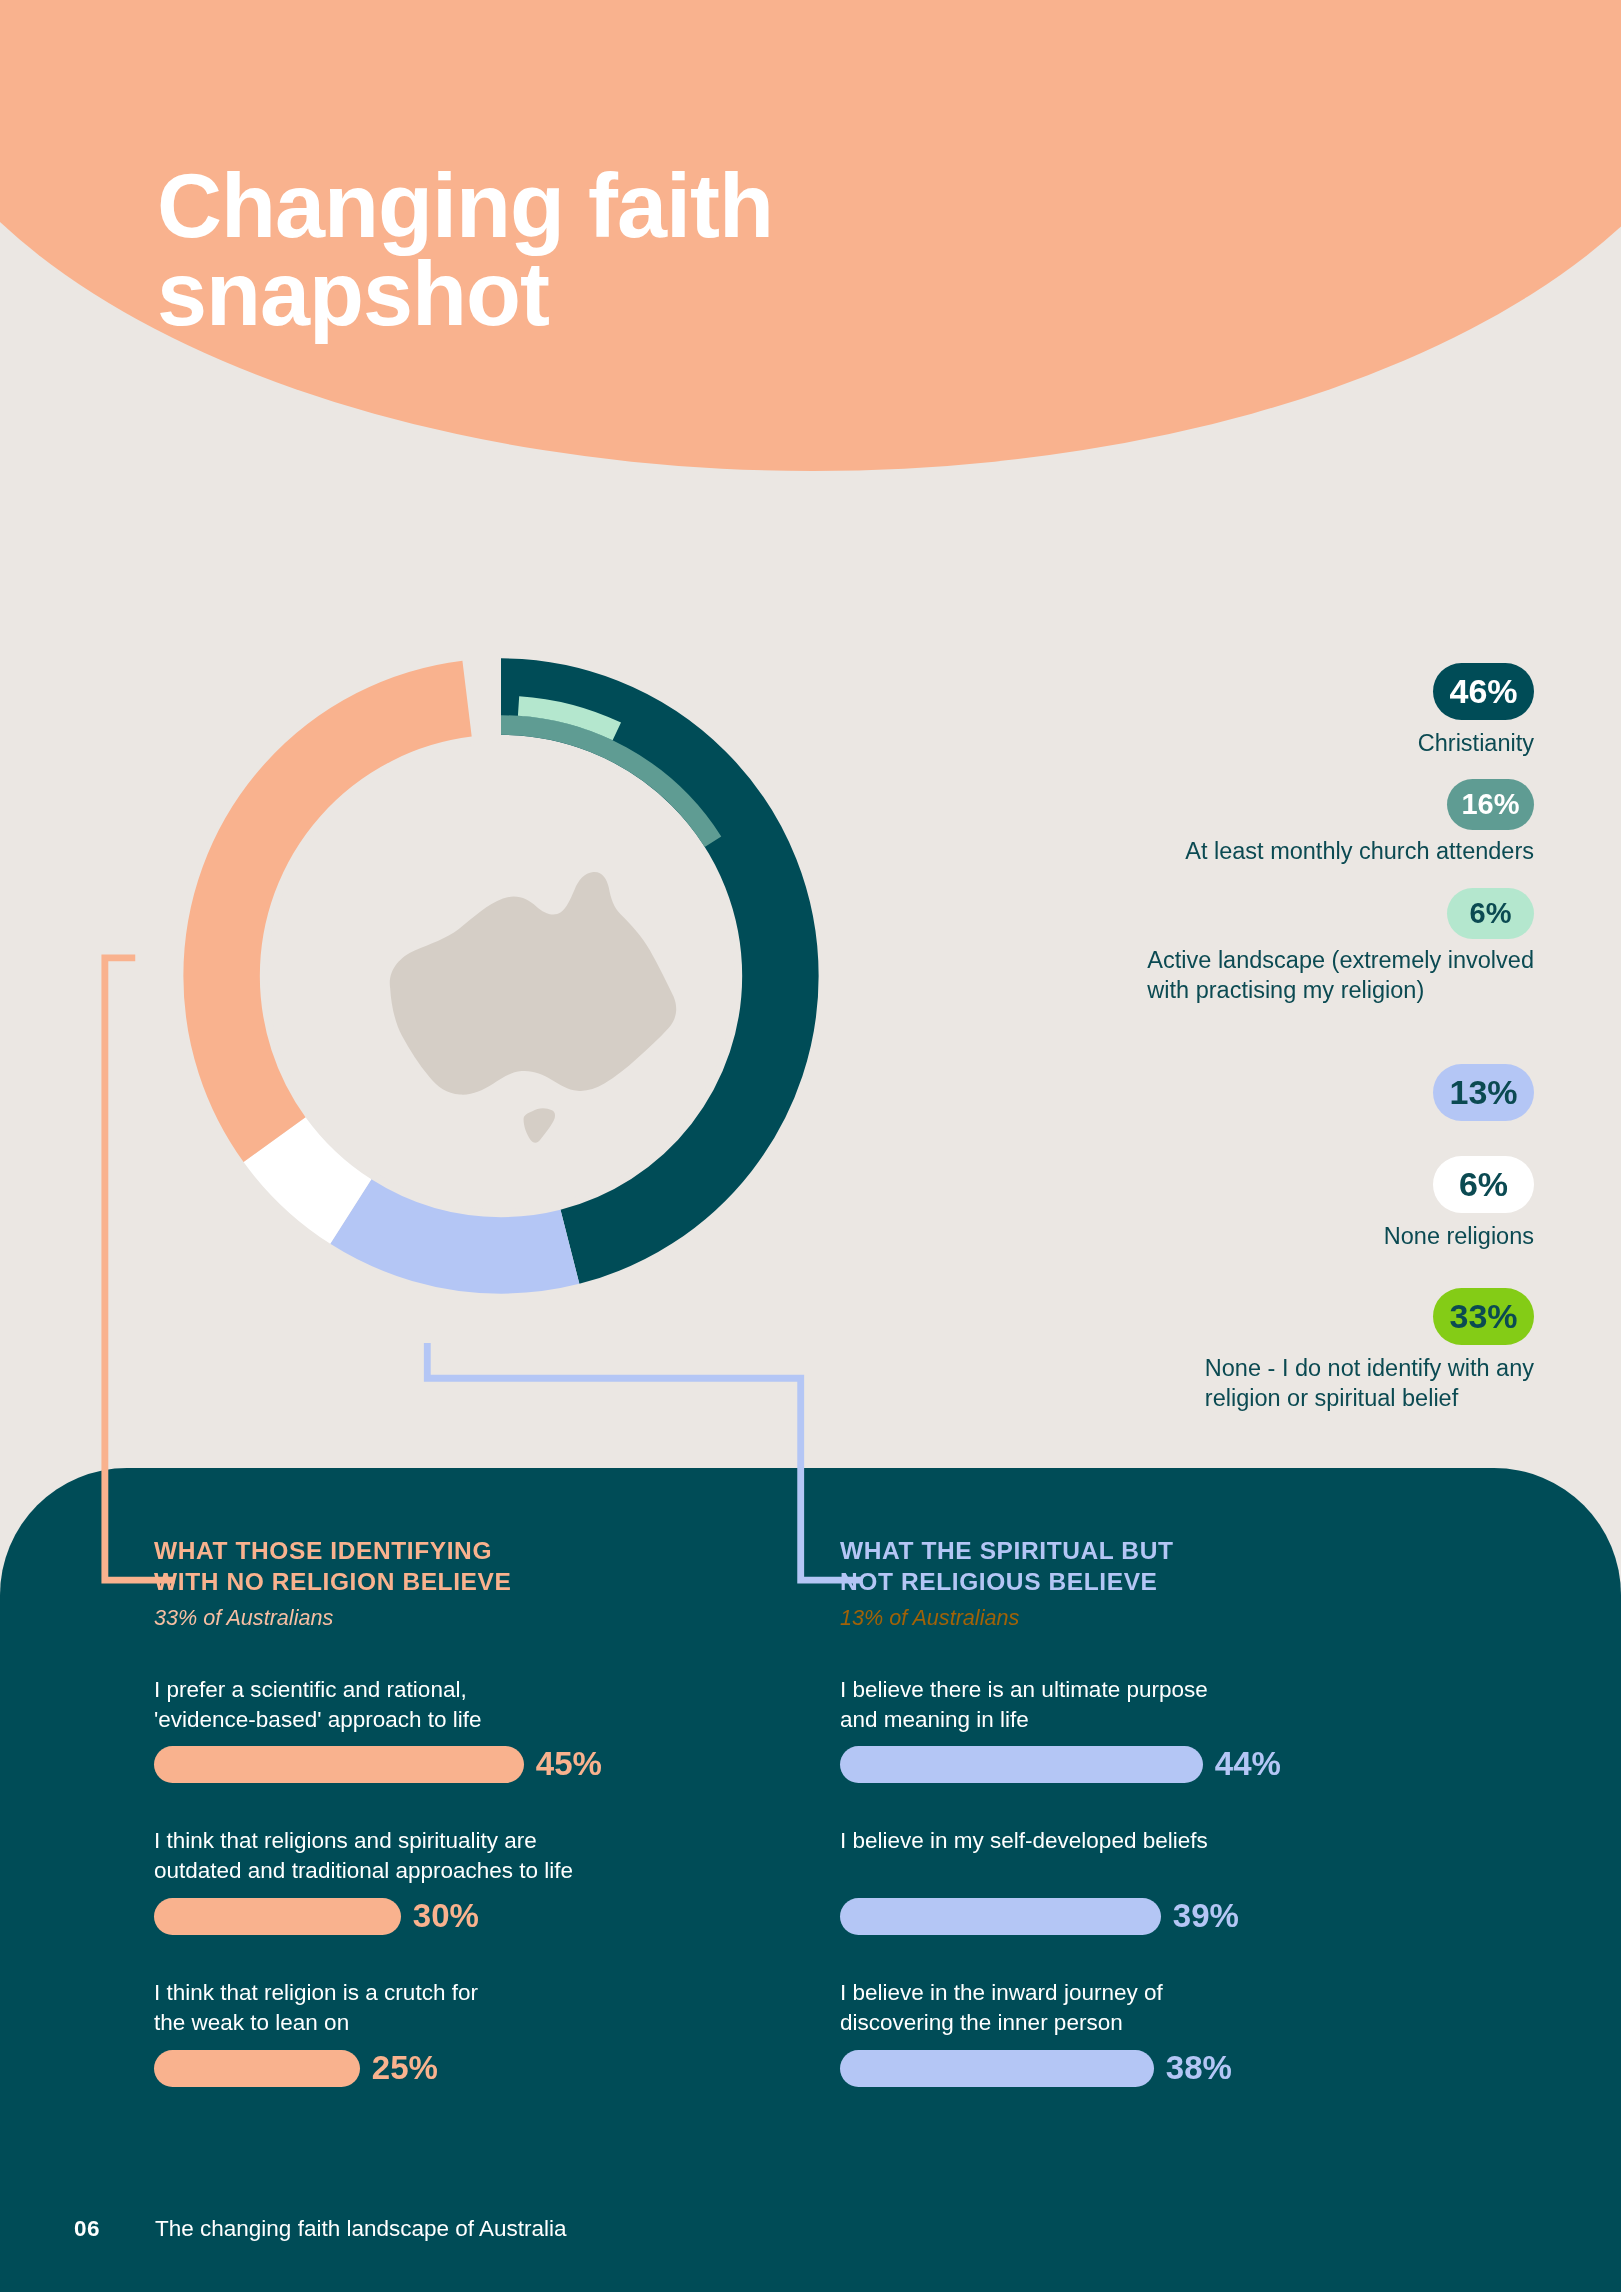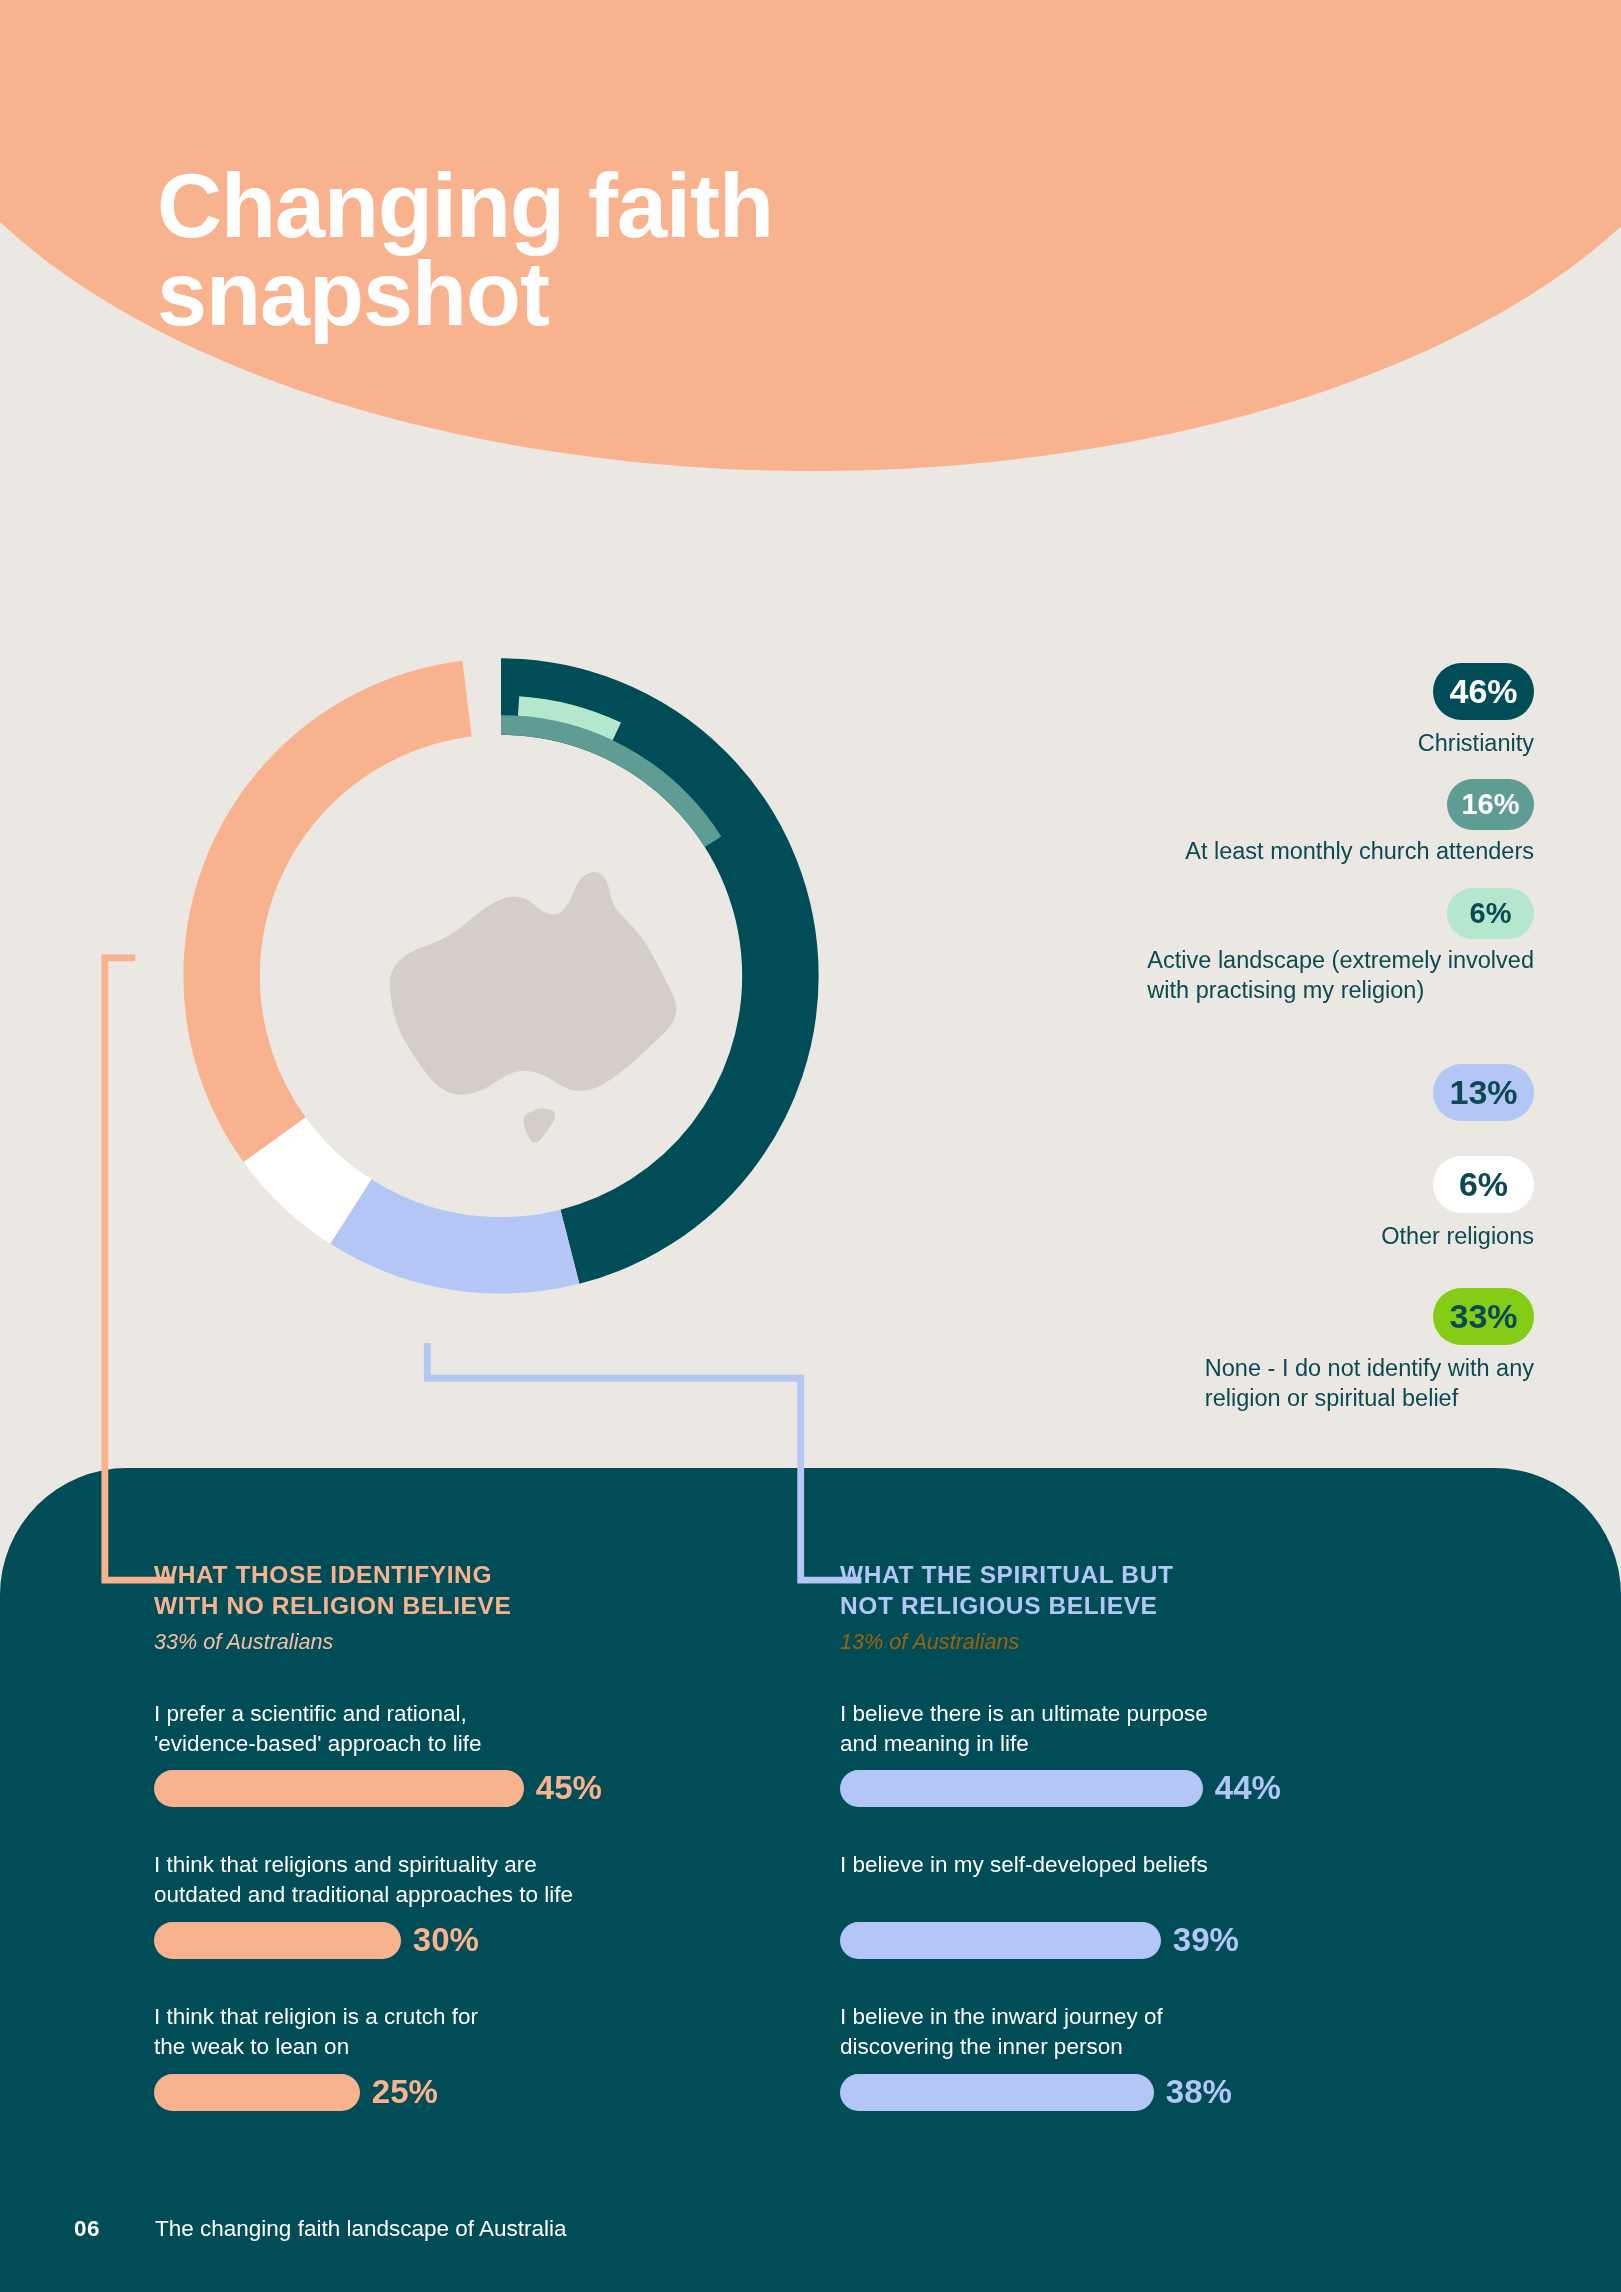--- a/index.html
+++ b/index.html
@@ -61,21 +61,21 @@
     background:#004C57;
     border-radius:127px 127px 0 0;
     z-index:2;
   }
 
   
   .conn{position:absolute;z-index:6;}
 
   
   .cols{position:absolute;left:0;top:1468px;width:1621px;height:824px;z-index:7;}
-  .col{position:absolute;top:92px;width:627px;}
+  .col{position:absolute;top:68px;width:627px;}
   .col-left{left:154px;}
   .col-right{left:840px;}
   .col-head{
     font-size:24.5px;font-weight:700;line-height:1.26;
     letter-spacing:0.6px;text-transform:uppercase;
   }
   .col-left  .col-head{color:#F9B28E;}
   .col-right .col-head{color:#B4C6F5;}
   .col-sub{font-size:21.6px;margin-top:5.9px;line-height:1.3;font-style:italic;}
   .col-left  .col-sub{color:#F7BFA3;}
@@ -170,21 +170,21 @@
         <span>with practising my religion)</span>
       </div>
     </div>
 
     <div class="legend-row gap-before" style="margin-top:59px;">
       <div class="pill pill-13">13%</div>
     </div>
 
     <div class="legend-row" style="margin-top:35px;">
       <div class="pill pill-o6">6%</div>
-      <div class="legend-label">Other religions</div>
+      <div class="legend-label">None religions</div>
     </div>
 
     <div class="legend-row" style="margin-top:37px;">
       <div class="pill pill-33">33%</div>
       <div class="legend-label">
         <span>None - I do not identify with any</span><br>
         <span>religion or spiritual belief</span>
       </div>
     </div>
   </div>

